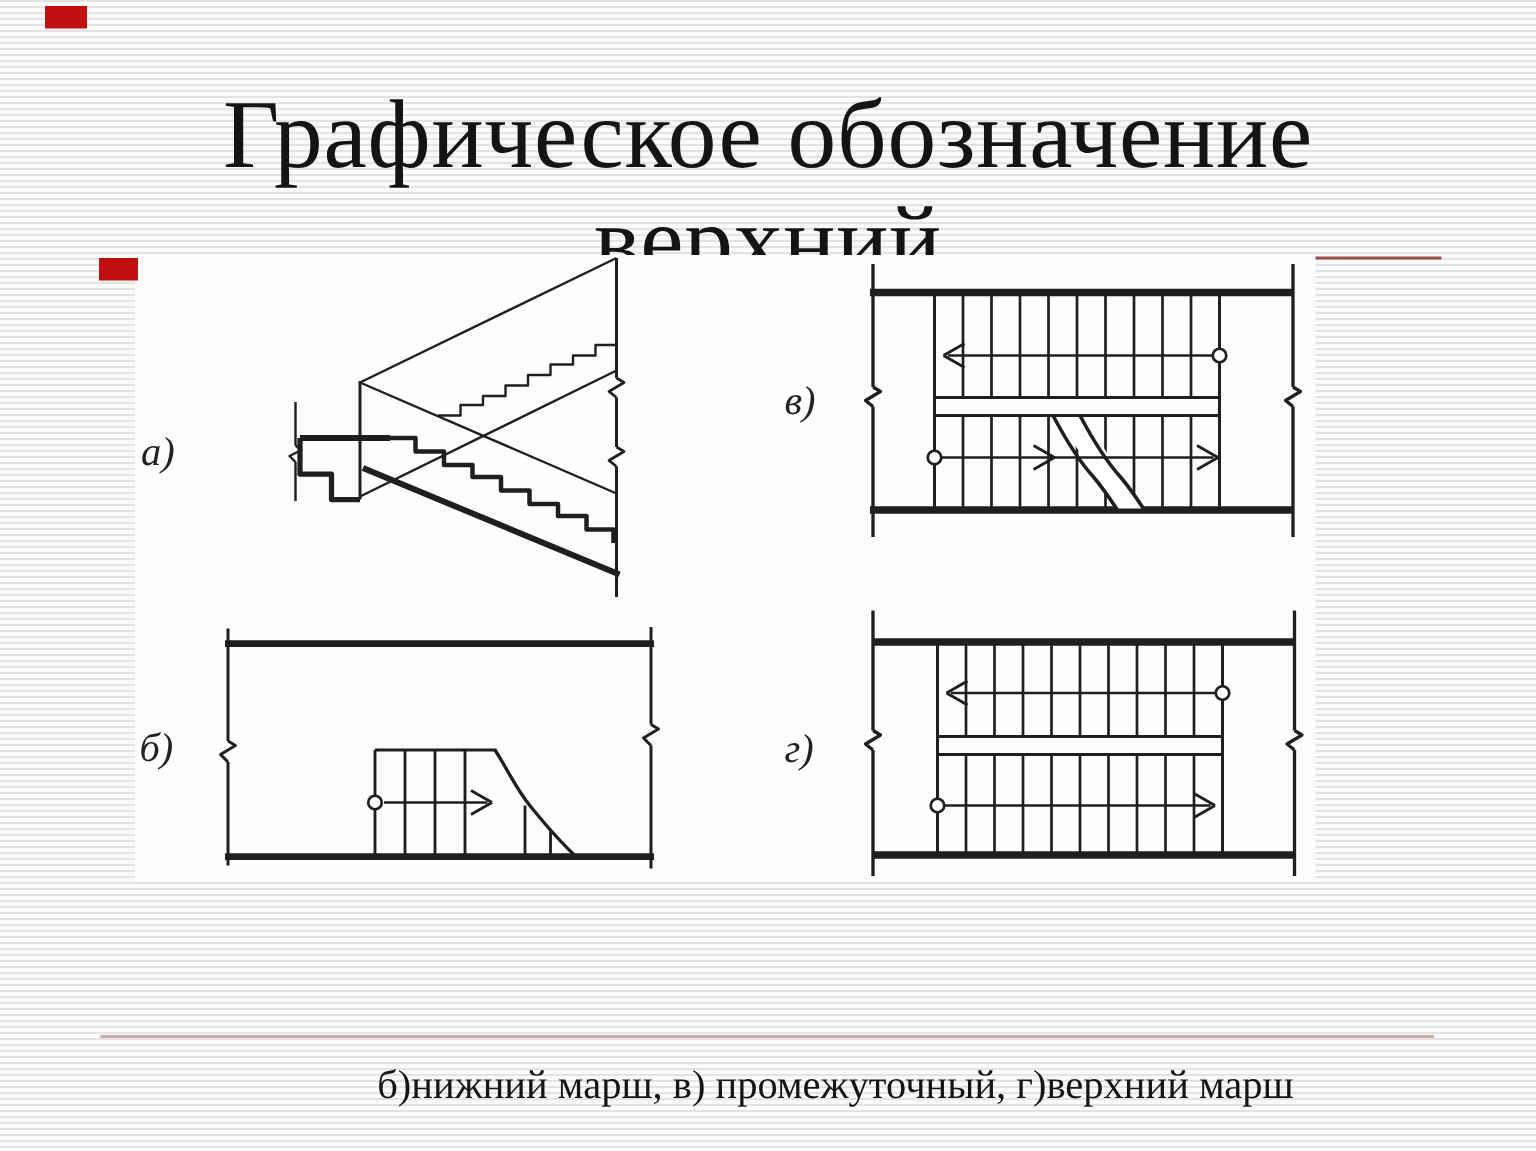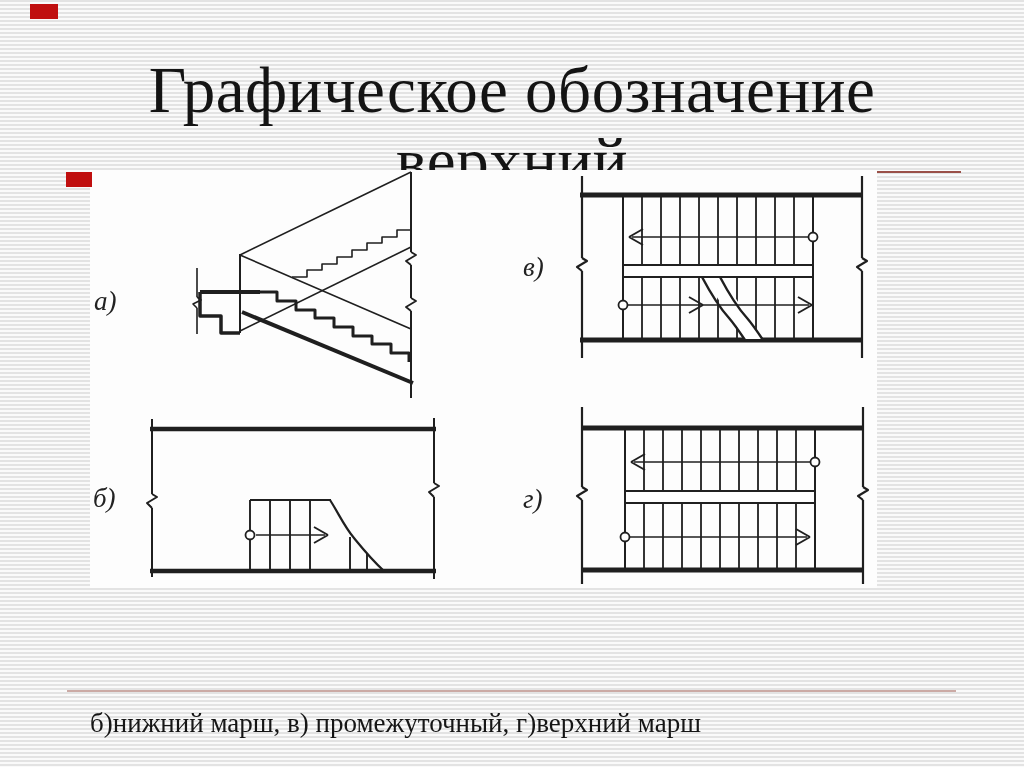--- a/index.html
+++ b/index.html
@@ -26,21 +26,21 @@
   .topline{
     position:absolute;left:877px;top:171px;width:84px;height:2px;
     background:var(--panel-top-line,#9a5048);
   }
   .divider{
     position:absolute;left:67px;top:690px;width:889px;height:2px;
     background:var(--footer-divider,#cbaaa5);
   }
   .caption{
     position:absolute;left:90px;right:0;top:708px;
-    text-align:left;font-size:27px;color:#151515;white-space:nowrap;
+    text-align:center;font-size:27px;color:#151515;white-space:nowrap;
   }
   .diag-label{
     position:absolute;font-size:27px;font-style:italic;color:#222;
   }
   .label-a{left:94px;top:286px;}
   .label-b{left:93px;top:483px;}
   .label-v{left:523px;top:252px;}
   .label-g{left:523px;top:484px;}
   svg.diagrams{position:absolute;left:0;top:0;color:var(--ink,#1f1f1f);}
 </style>

